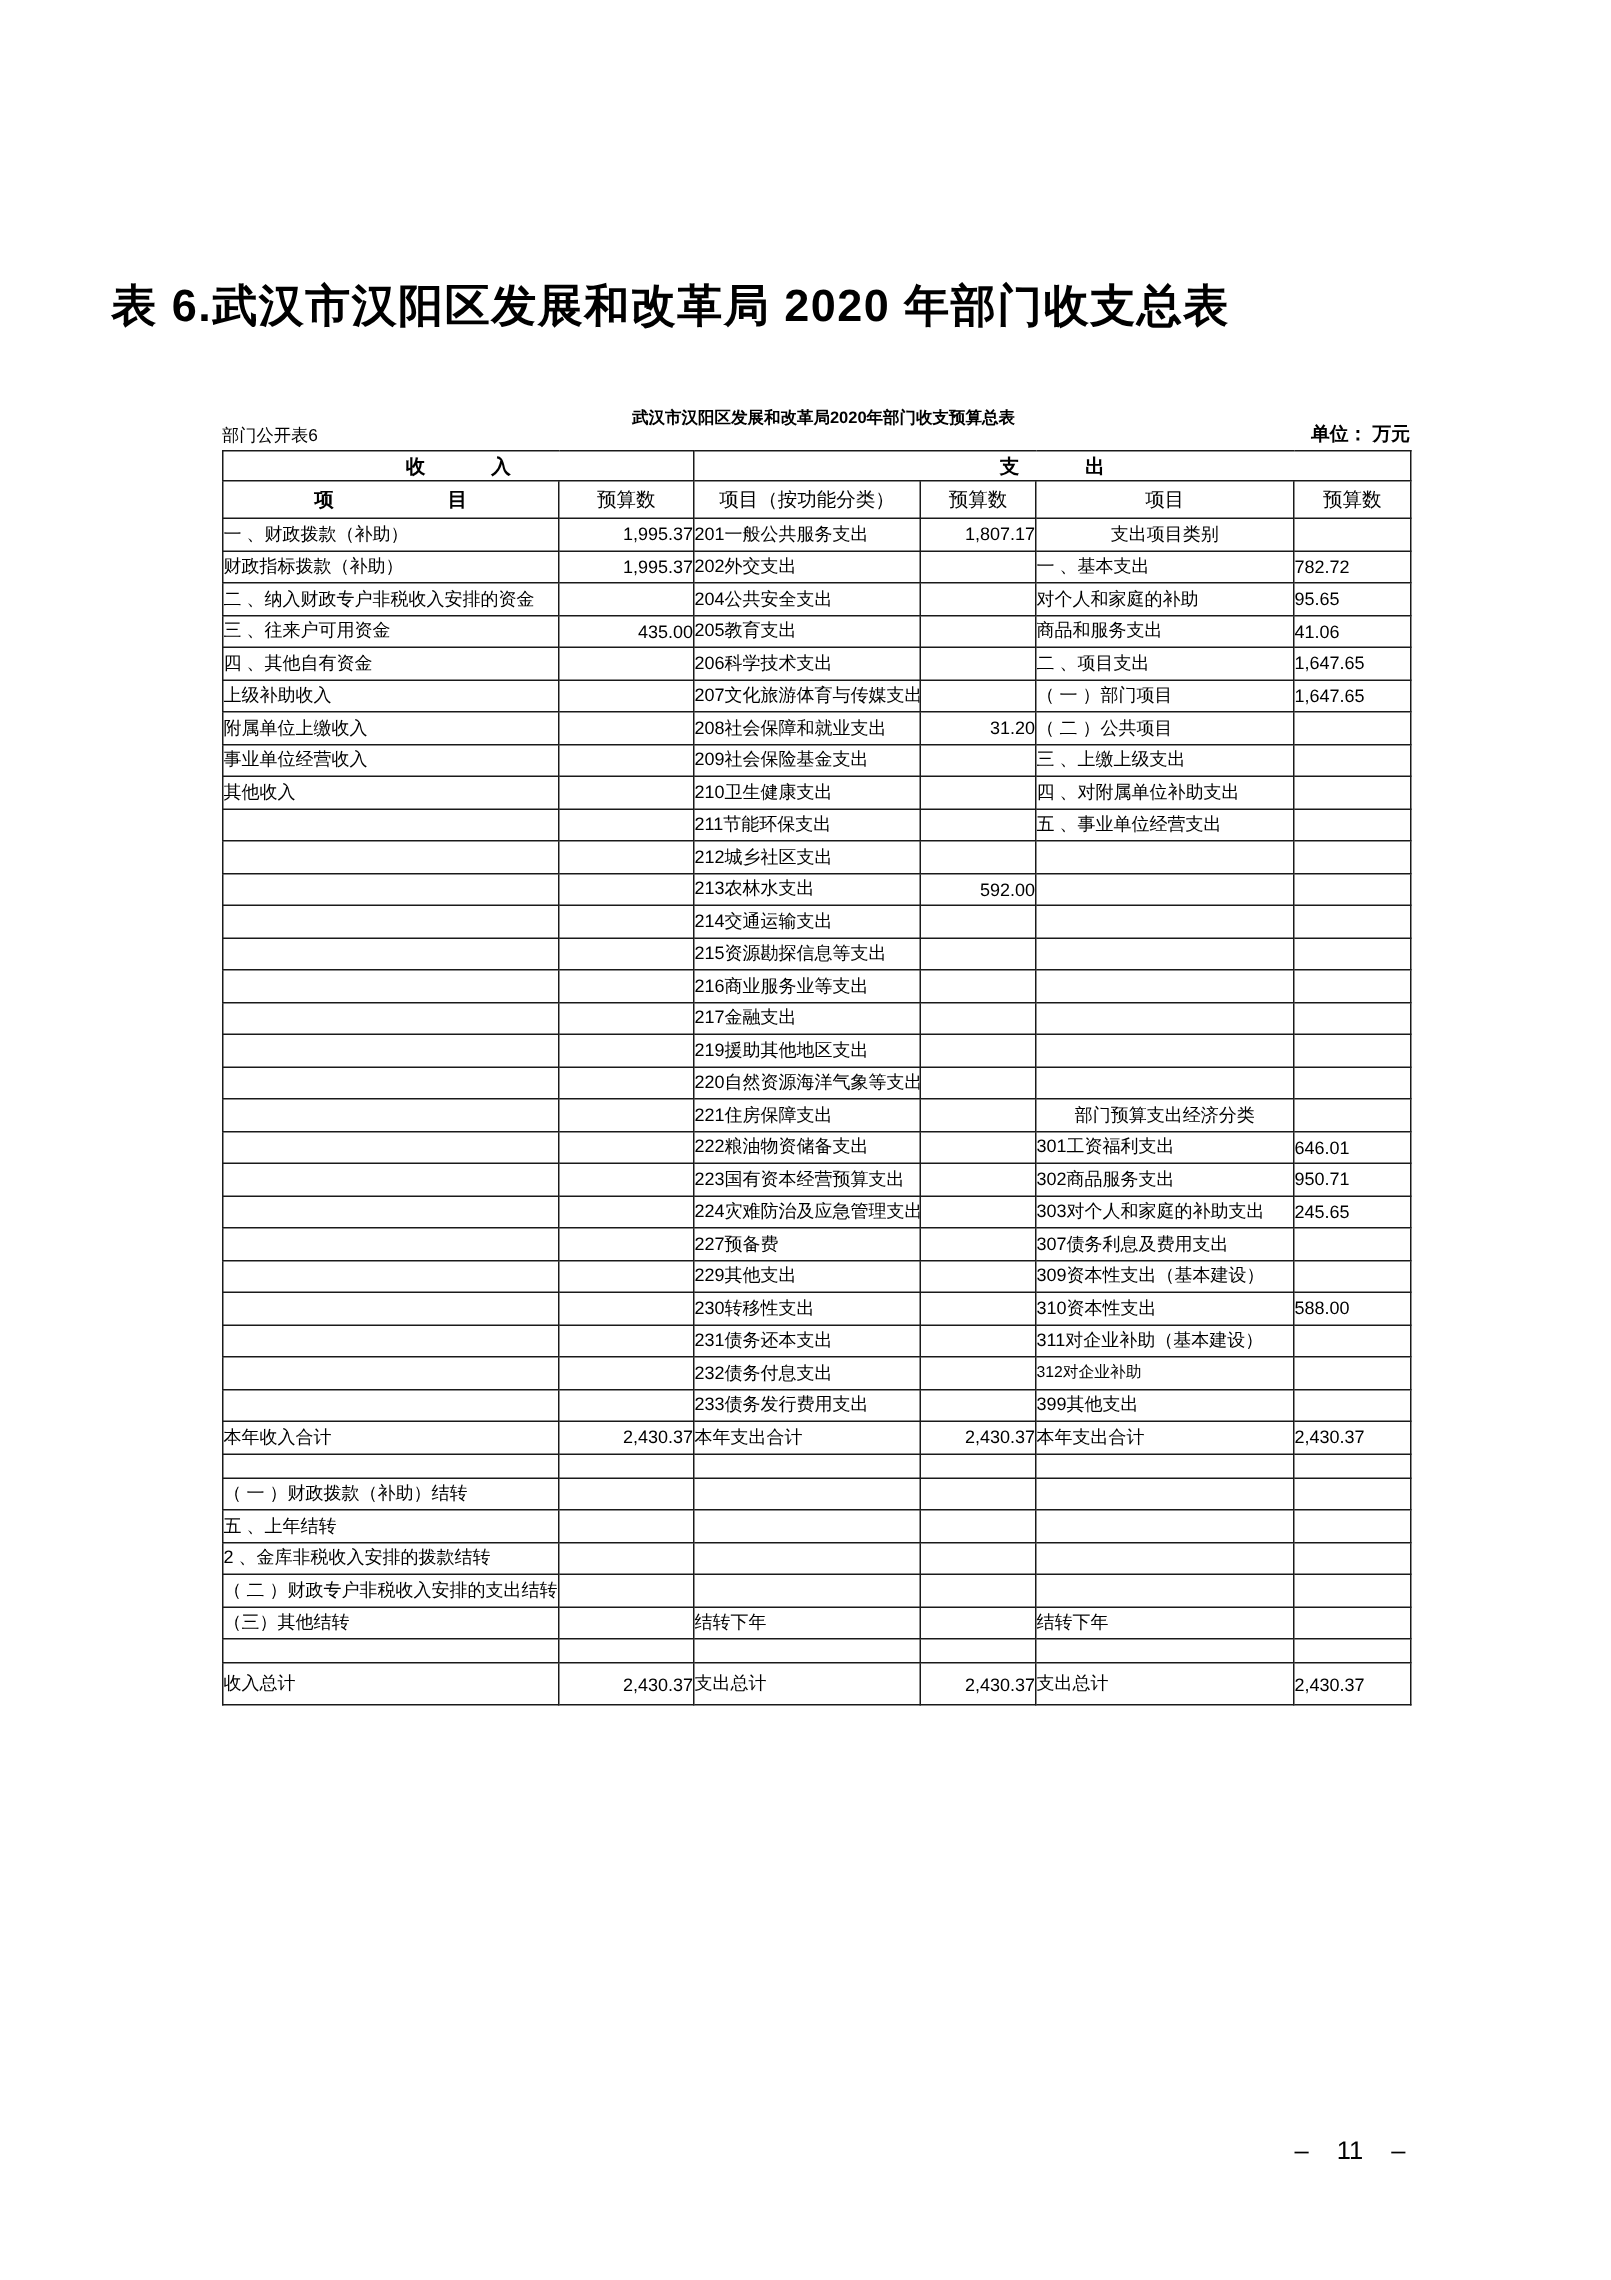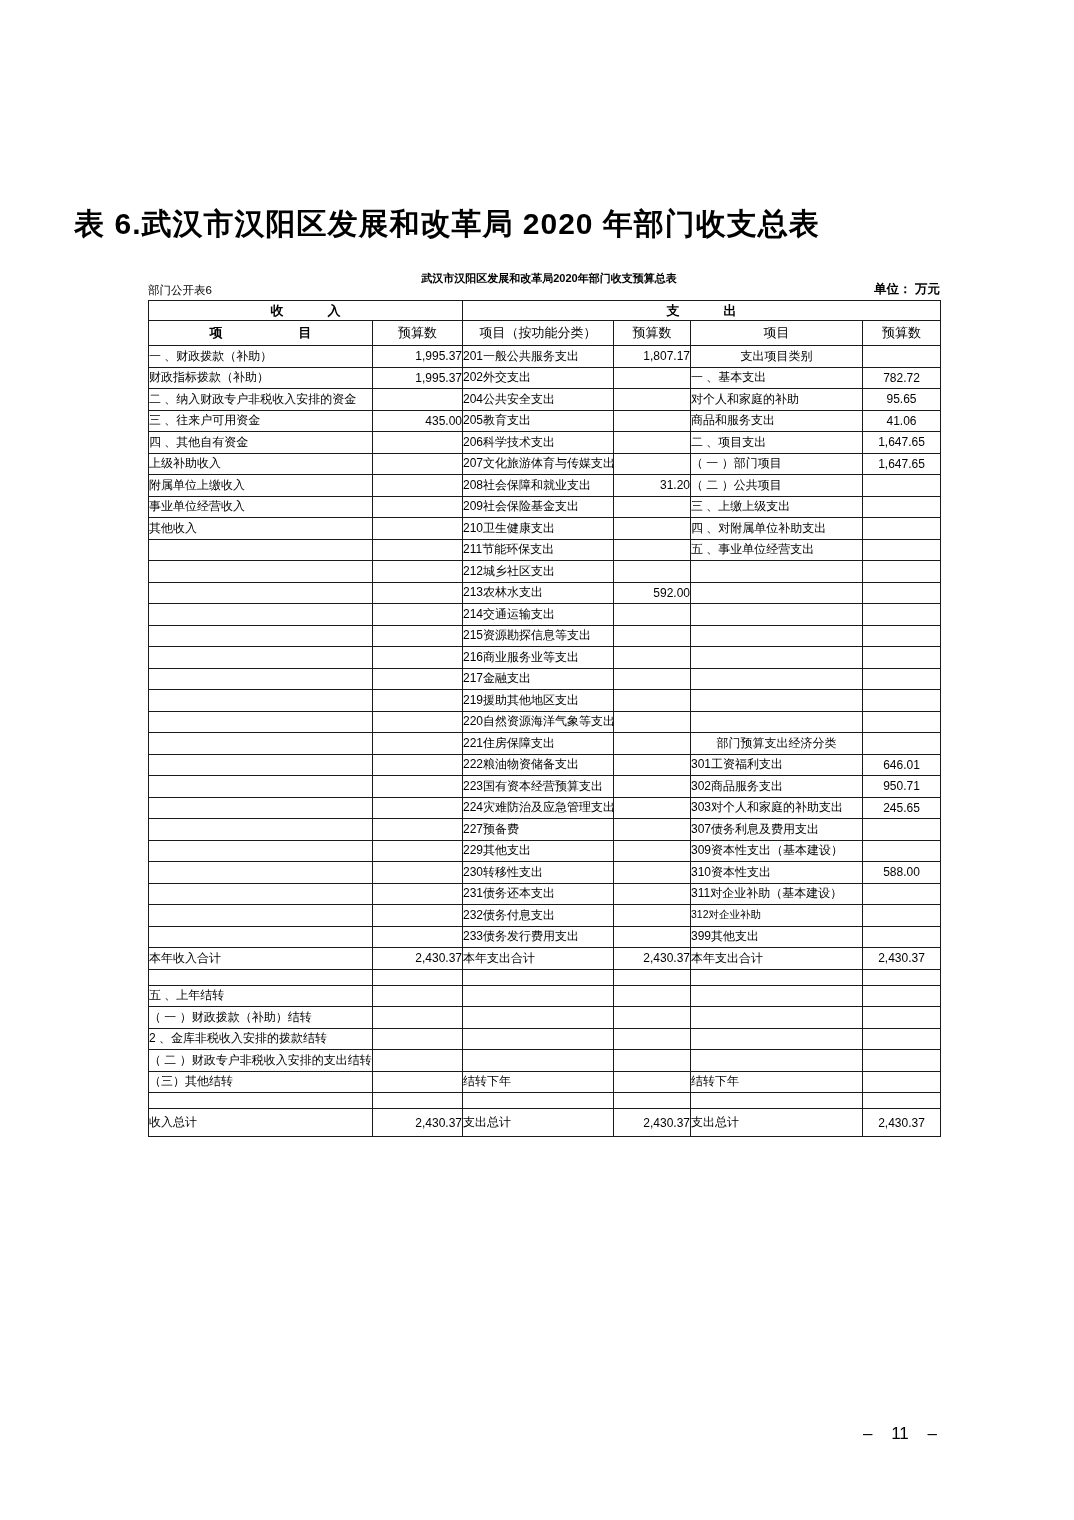--- a/index.html
+++ b/index.html
@@ -2,21 +2,21 @@
 <html><head>
 <meta charset="utf-8">
 <style>
   html,body{margin:0;padding:0;}
   body{
     width:1074px;height:1520px;position:relative;background:#ffffff;
     font-family:"Liberation Sans","DejaVu Sans",sans-serif;color:#000;
     overflow:hidden;
   }
   .title{
-    position:absolute;top:204px;left:0;width:894px;margin:0;
+    position:absolute;top:184px;left:0;width:894px;margin:0;
     text-align:center;font-size:30px;font-weight:bold;letter-spacing:1px;
   }
   .subtitle{
     position:absolute;top:259px;left:0;width:1074px;margin:12px;
     text-align:center;font-size:11px;font-weight:bold;
   }
   .meta{
     position:absolute;top:281px;left:148px;width:792px;
     display:flex;justify-content:space-between;align-items:flex-end;
     font-size:11.5px;
@@ -35,21 +35,21 @@
   thead tr.r2{height:25px;}
   thead th{text-align:center;font-size:13px;}
   tbody tr{height:21.5px;}
   .spread{display:inline-block;letter-spacing:var(--ls);margin-right:calc(0px - var(--ls));font-weight:bold;}
   
   td.col0{text-align:left;padding-left:6px;font-size:12px;}
   td.col1{text-align:right;padding-right:8px;font-size:12px;}
   td.col2{text-align:left;padding-left:4px;font-size:12px;}
   td.col3{text-align:right;padding-right:8px;font-size:12px;}
   td.col4{text-align:left;padding-left:6px;font-size:12px;}
-  td.col5{text-align:center;padding-right:5px;font-size:12px;}
+  td.col5{text-align:left;padding-right:5px;font-size:12px;}
   
   td.c{text-align:center;padding-left:0;}
   td.i1{padding-left:24px;}
   td.i2{padding-left:32px;}
   td.i3{padding-left:44px;}
   td.sm{font-size:10.5px;}
   .pagenum{
     position:absolute;top:1424px;left:840px;width:120px;
     font-size:17px;text-align:center;word-spacing:14px;
   }
@@ -332,29 +332,29 @@
         </tr>
         <tr style="height: 16px;">
           <td class="col0"></td>
           <td class="col1"></td>
           <td class="col2"></td>
           <td class="col3"></td>
           <td class="col4"></td>
           <td class="col5"></td>
         </tr>
         <tr>
+          <td class="col0">（ 一 ）财政拨款（补助）结转</td>
+          <td class="col1"></td>
+          <td class="col2"></td>
+          <td class="col3"></td>
+          <td class="col4"></td>
+          <td class="col5"></td>
+        </tr>
+        <tr>
           <td class="col0">五 、上年结转</td>
-          <td class="col1"></td>
-          <td class="col2"></td>
-          <td class="col3"></td>
-          <td class="col4"></td>
-          <td class="col5"></td>
-        </tr>
-        <tr>
-          <td class="col0">（ 一 ）财政拨款（补助）结转</td>
           <td class="col1"></td>
           <td class="col2"></td>
           <td class="col3"></td>
           <td class="col4"></td>
           <td class="col5"></td>
         </tr>
         <tr>
           <td class="col0 i3">2 、金库非税收入安排的拨款结转</td>
           <td class="col1"></td>
           <td class="col2"></td>

